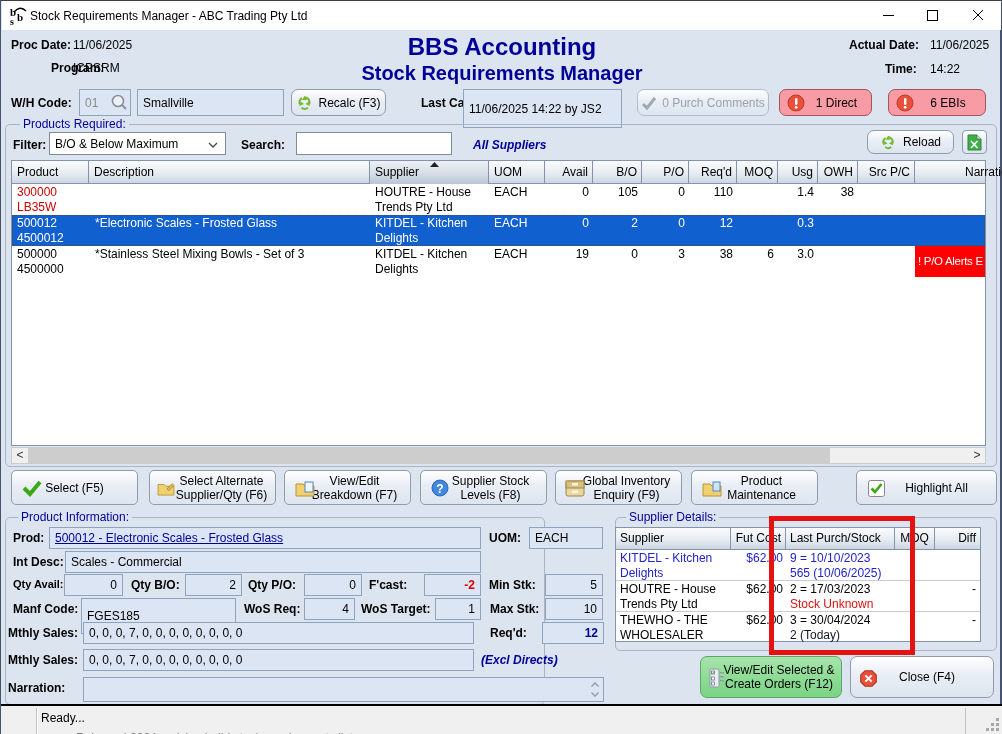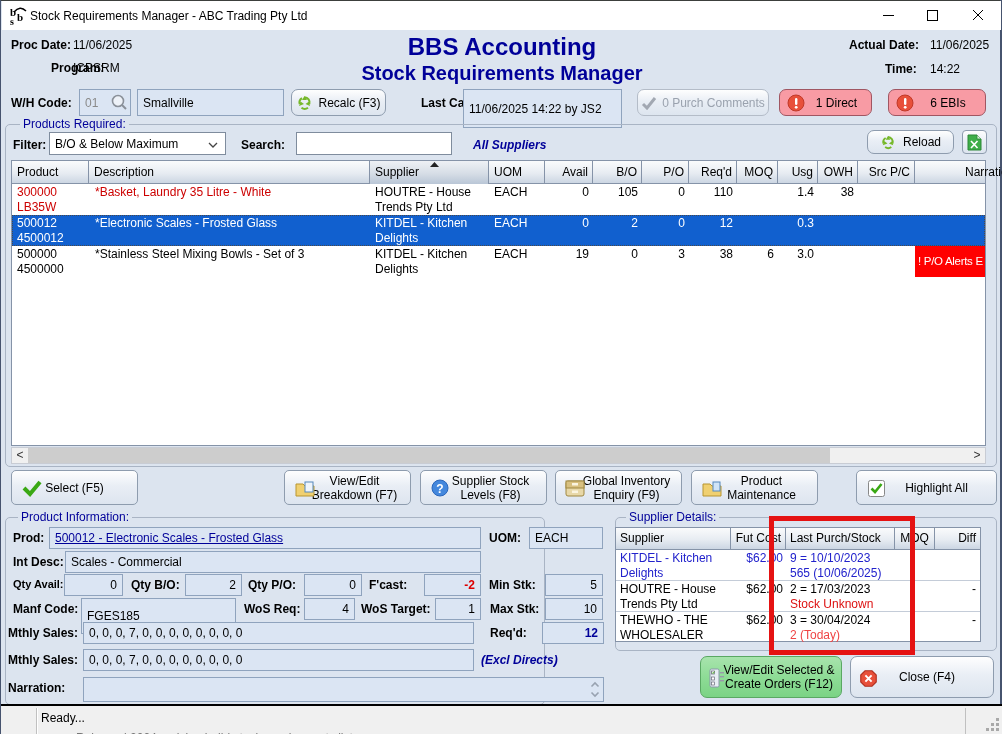--- a/index.html
+++ b/index.html
@@ -150,21 +150,20 @@
       <div class="hc hr" style="left:677px;width:48px;">Req'd</div>
       <div class="hc hr" style="left:725px;width:41px;">MOQ</div>
       <div class="hc hr" style="left:766px;width:40px;">Usg</div>
       <div class="hc hr" style="left:806px;width:40px;">OWH</div>
       <div class="hc hr" style="left:846px;width:57px;">Src P/C</div>
       <div class="hc" style="left:903px;width:70px;border-right:none;margin-left:45px;">Narration</div>
     </div>
 
     <div class="ab" style="left:0;top:23px;width:973px;height:31px;color:#cc0000;">
       <div class="rc" style="left:5px;width:72px;">300000<br>LB35W</div>
-      <div class="rc" style="left:83px;width:275px;">*Basket, Laundry 35 Litre - White</div>
       <div class="rc" style="left:363px;width:114px;color:#000;">HOUTRE - House<br>Trends Pty Ltd</div>
       <div class="rc" style="left:482px;width:51px;color:#000;">EACH</div>
       <div class="rc rr" style="left:533px;width:44px;color:#000;">0</div>
       <div class="rc rr" style="left:581px;width:45px;color:#000;">105</div>
       <div class="rc rr" style="left:630px;width:43px;color:#000;">0</div>
       <div class="rc rr" style="left:677px;width:44px;color:#000;">110</div>
       <div class="rc rr" style="left:766px;width:36px;color:#000;">1.4</div>
       <div class="rc rr" style="left:806px;width:36px;color:#000;">38</div>
     </div>
 
@@ -193,20 +192,27 @@
       <div class="rc rr" style="left:766px;width:36px;">3.0</div>
       <div class="ab" style="left:903px;top:0;width:70px;height:31px;background:#ff0000;color:#fff;font-size:12px;line-height:30px;padding-left:3px;overflow:hidden;font-size:11.5px;letter-spacing:-0.3px;">! P/O Alerts E</div>
     </div>
   </div>
 
   <div class="btn bb" style="left:10px;top:470px;width:127px;">
     <svg width="20" height="18" viewBox="0 0 20 18" style="position:absolute;left:10px;top:8px;">
       <path d="M2 9 L8 15 L18 3" fill="none" stroke="#3aa814" stroke-width="4"></path>
     </svg>
     Select (F5)</div>
+  <div class="btn bb" style="left:148px;top:470px;width:127px;">
+    <svg width="18" height="15" viewBox="0 0 20 17" style="position:absolute;left:7px;top:10px;">
+      <path d="M1 4 H8 L10 6 H19 V16 H1 Z" fill="#f0d070" stroke="#b89530" stroke-width="1"></path>
+      <path d="M11 9 L17 3 L19 5 L13 11 Z" fill="#e8b84a" stroke="#9a7820" stroke-width="0.8"></path>
+    </svg>
+    <span style="margin-left:18px;">Select Alternate<br>Supplier/Qty (F6)</span>
+    </div>
   <div class="btn bb" style="left:283px;top:470px;width:127px;">
     <svg width="20" height="17" viewBox="0 0 20 17" style="position:absolute;left:10px;top:9px;">
       <path d="M1 4 H8 L10 6 H19 V16 H1 Z" fill="#f0d070" stroke="#b89530" stroke-width="1"></path>
       <rect x="10" y="2" width="8" height="10" fill="#eef4fa" stroke="#5588bb" stroke-width="1"></rect>
     </svg>
     <span style="margin-left:14px;">View/Edit<br>Breakdown (F7)</span>
     </div>
   <div class="btn bb" style="left:419px;top:470px;width:127px;">
     <svg width="18" height="18" viewBox="0 0 18 18" style="position:absolute;left:10px;top:8px;">
       <circle cx="9" cy="9" r="8" fill="#4488dd" stroke="#2a66bb" stroke-width="1"></circle>
@@ -309,21 +315,21 @@
     </div>
     <div class="ab" style="left:0;top:53px;width:364px;height:31px;color:#000;border-bottom:1px solid #c4ccd8;">
       <div class="rc" style="left:4px;width:112px;">HOUTRE - House<br>Trends Pty Ltd</div>
       <div class="rc rr" style="left:115px;width:52px;">$62.00</div>
       <div class="rc" style="left:174px;width:105px;">2 = 17/03/2023<br><span style="color:#dd1111;">Stock Unknown</span></div>
       <div class="rc rr" style="left:319px;width:41px;">-</div>
     </div>
     <div class="ab" style="left:0;top:84px;width:364px;height:30px;color:#000;">
       <div class="rc" style="left:4px;width:112px;">THEWHO - THE<br>WHOLESALER</div>
       <div class="rc rr" style="left:115px;width:52px;">$62.00</div>
-      <div class="rc" style="left:174px;width:105px;">3 = 30/04/2024<br><span style="color:#ef4444;">2 (Today)</span></div>
+      <div class="rc" style="left:174px;width:105px;">3 = 30/04/2024<br><span style="color:#0f172a;">2 (Today)</span></div>
       <div class="rc rr" style="left:319px;width:41px;">-</div>
     </div>
   </div>
 
   <div class="btn" style="left:699px;top:656px;width:142px;height:42px;background:linear-gradient(#a8e4ad,#8edc96 50%,#7bd385);border-color:#5aa863;">
     <svg width="16" height="20" viewBox="0 0 16 20" style="position:absolute;left:8px;top:11px;">
       <rect x="1" y="1" width="9" height="18" rx="1.5" fill="#e8eef4" stroke="#8898a8" stroke-width="1"></rect>
       <rect x="2.5" y="3" width="3" height="3" fill="#fff" stroke="#667" stroke-width="0.7"></rect>
       <path d="M3 4.5 L4 5.5 L5.5 3.5" stroke="#3aa814" stroke-width="0.9" fill="none"></path>
       <rect x="11" y="4" width="4" height="1.4" fill="#99a"></rect>

